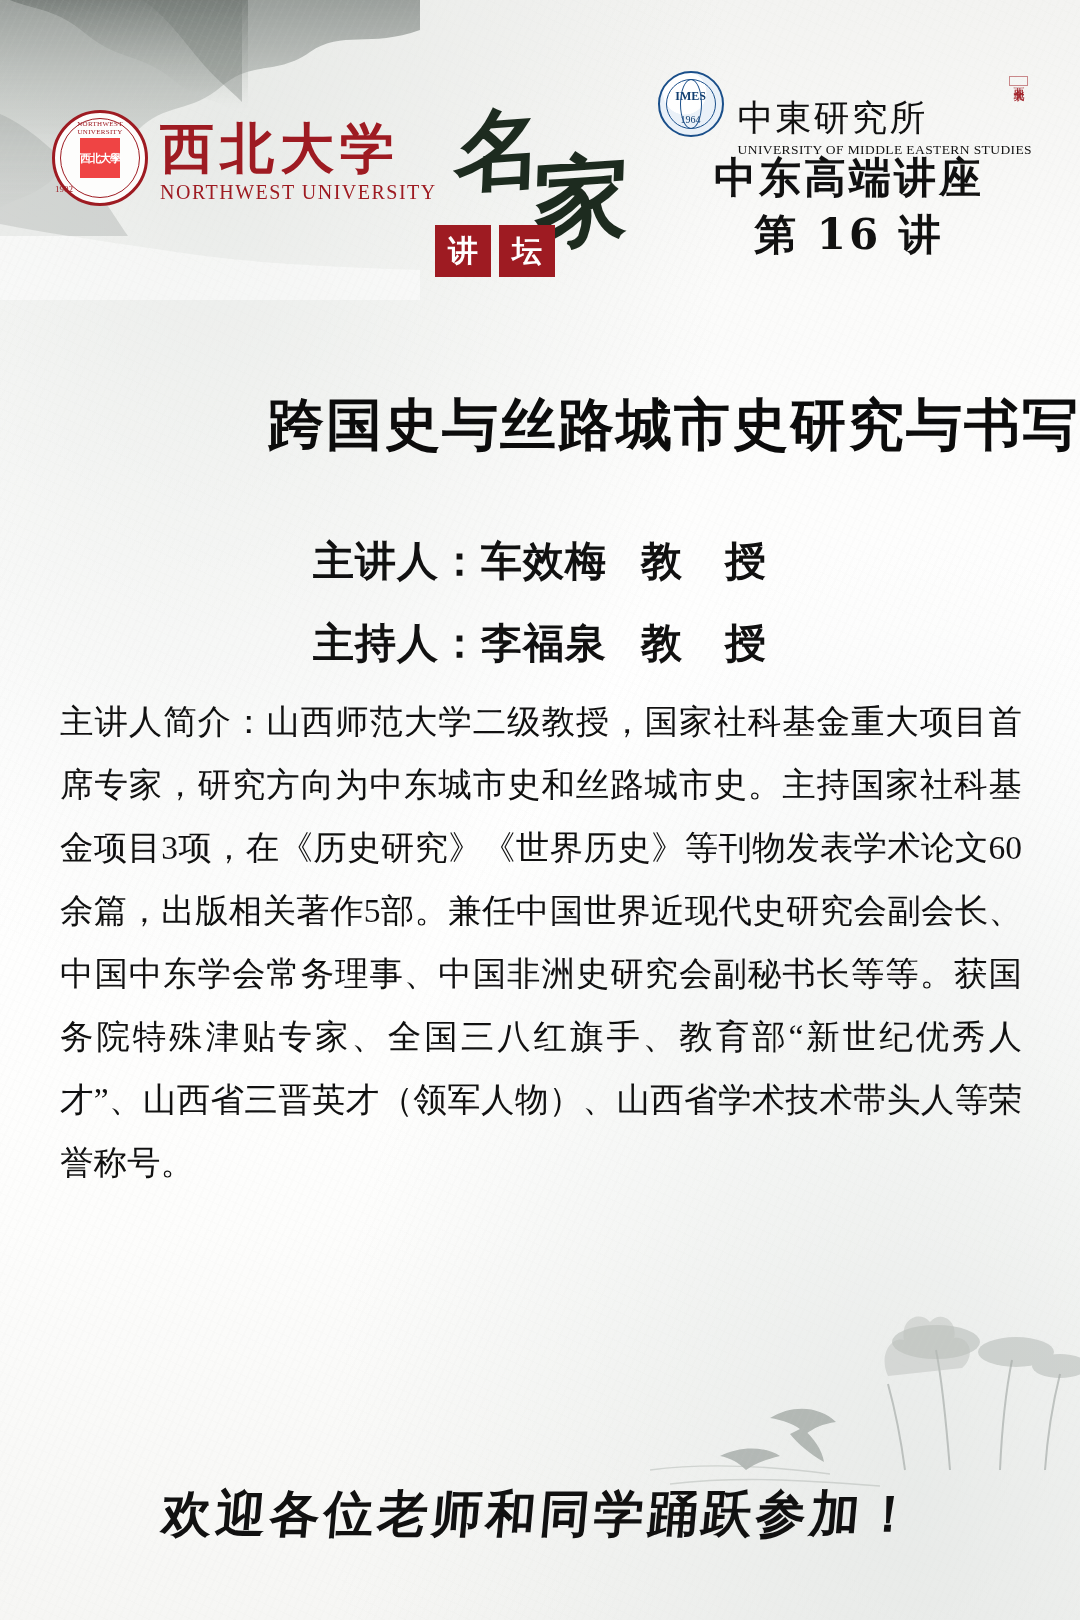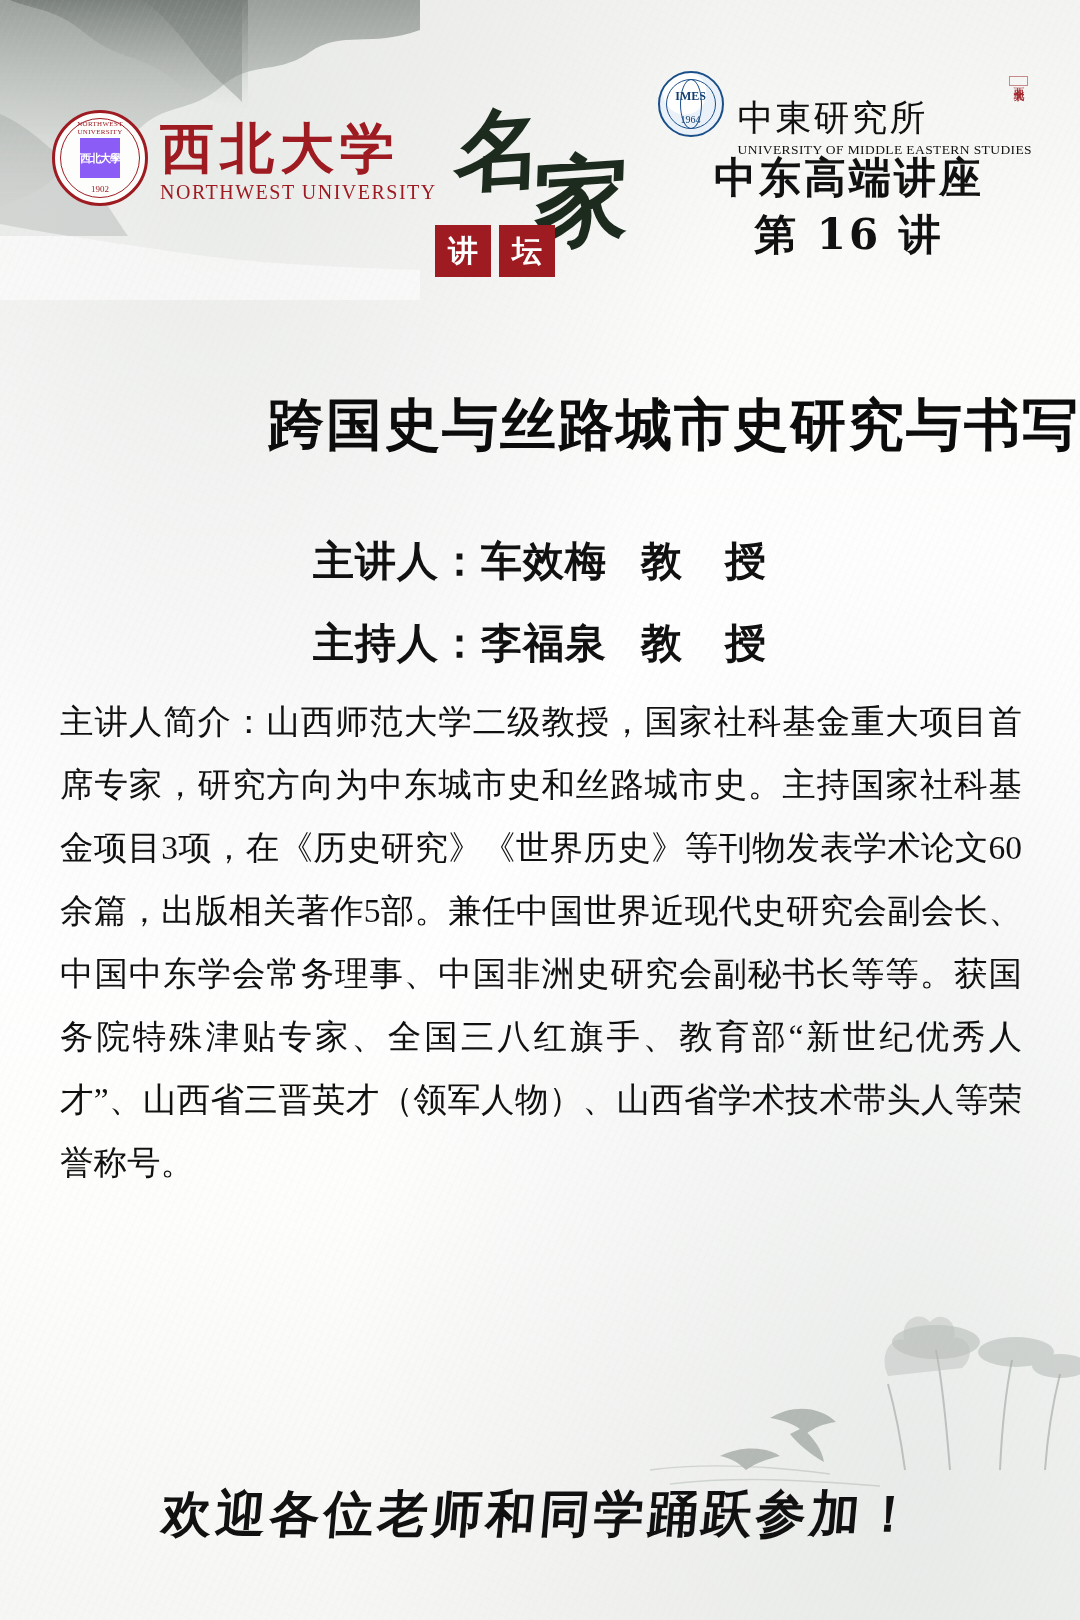--- a/index.html
+++ b/index.html
@@ -71,27 +71,26 @@
     top: 7px; left: 0; right: 0;
     text-align: center;
     font-size: 7px;
     letter-spacing: .3px;
     color: #9e1b22;
     transform: scaleY(.95);
   }
   .nwu-seal .seal-year {
     position: absolute;
     bottom: 9px; left: 0; right: 0;
-    text-align: center;
     font-size: 9px;
     color: #9e1b22;
   }
   .nwu-seal .seal-core {
     width: 40px; height: 40px;
-    background: #8b5cf6;
+    background: #ef4444;
     color: #fff;
     font-size: 11px;
     line-height: 13px;
     font-weight: bold;
     display: flex; align-items: center; justify-content: center;
     text-align: right;
     letter-spacing: -1px;
   }
   .nwu-name {
     position: absolute;

